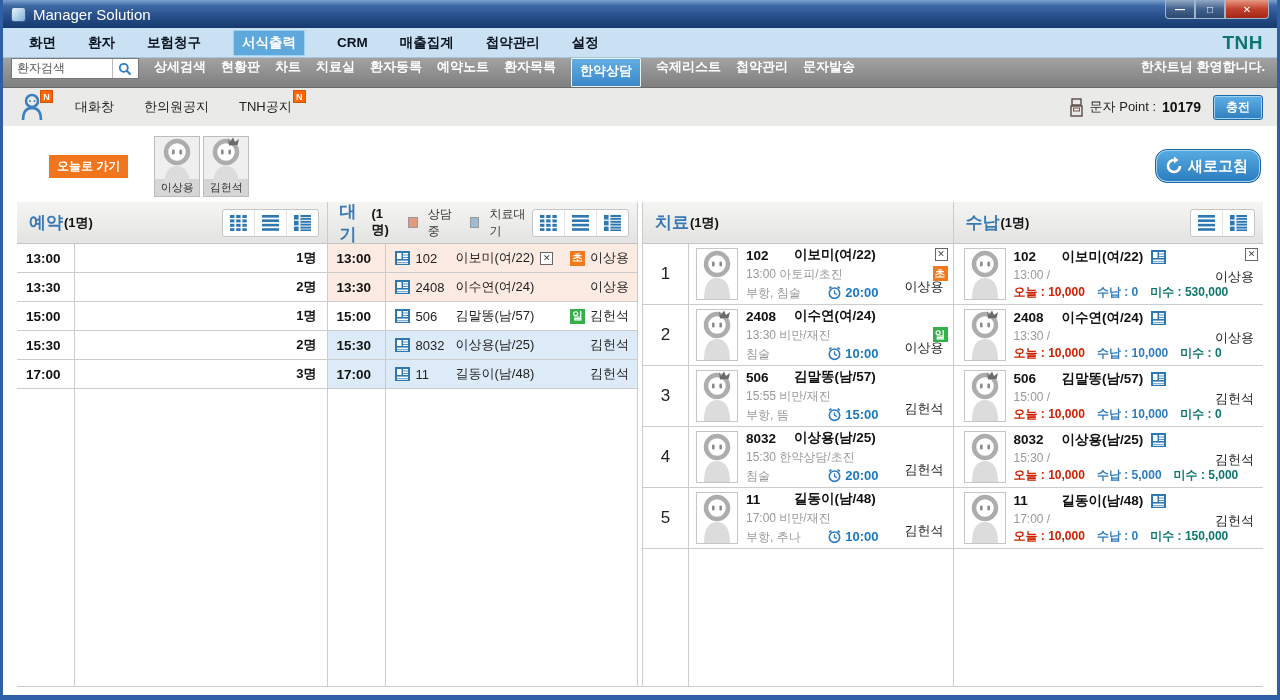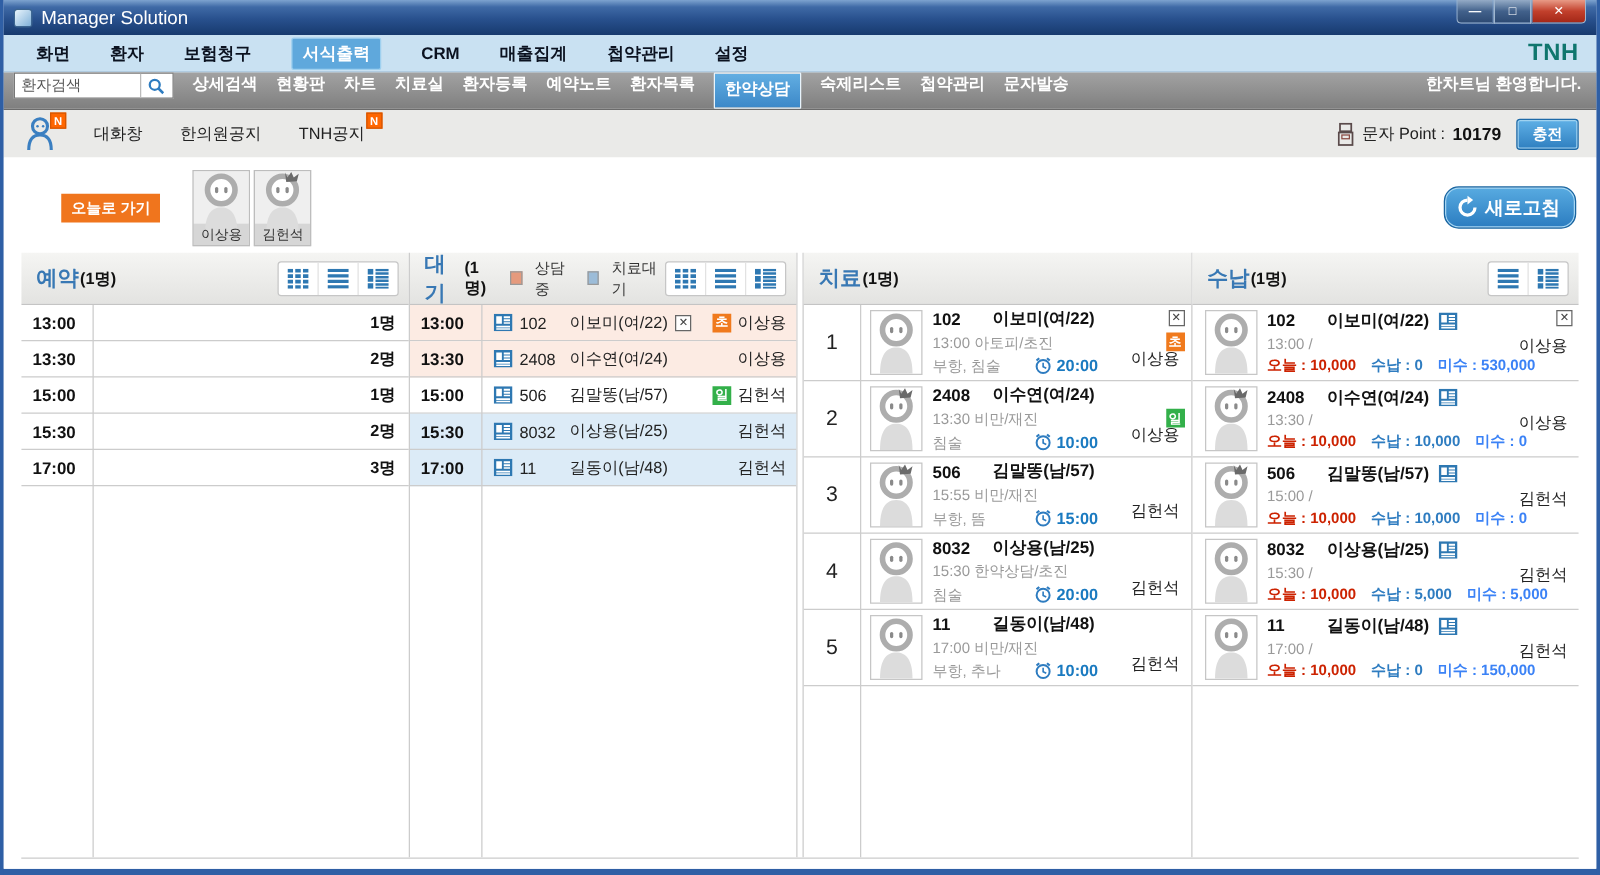--- a/index.html
+++ b/index.html
@@ -113,21 +113,21 @@
   .l1 .pdoc-icon { margin-left:8px; display:flex; }
   .l2 { font-size:12px; color:#999; white-space:nowrap; }
   .l3 { font-size:12px; color:#999; display:flex; align-items:flex-start; white-space:nowrap; }
   .alarm { display:flex; align-items:center; gap:3px; margin-left:auto; margin-right:4px; }
   .alarm .at { color:#1a7ac0; font-weight:bold; font-size:13px; }
   .row-b .rclose { position:absolute; top:4px; right:5px; margin:0; }
   .row-b .rbadge { position:absolute; top:22px; right:5px; margin:0; }
   .row-b .bdoctor { position:absolute; bottom:8px; right:9px; font-size:13px; color:#222; }
   .panel.payment .bdoctor { bottom:auto; top:24px; }
   .pay3 { font-size:12px; font-weight:bold; display:flex; gap:12px; white-space:nowrap; }
-  .pv-today { color:#cc2200; } .pv-paid { color:#2e7cc0; } .pv-due { color:#3b82f6; }
+  .pv-today { color:#cc2200; } .pv-paid { color:#2e7cc0; } .pv-due { color:#0f766e; }
 </style>
 </head>
 <body>
 
 <div class="window">
 
   <div class="titlebar">
     <div class="app-icon"></div>
     <span class="title">Manager Solution</span>
     <div class="win-controls">

